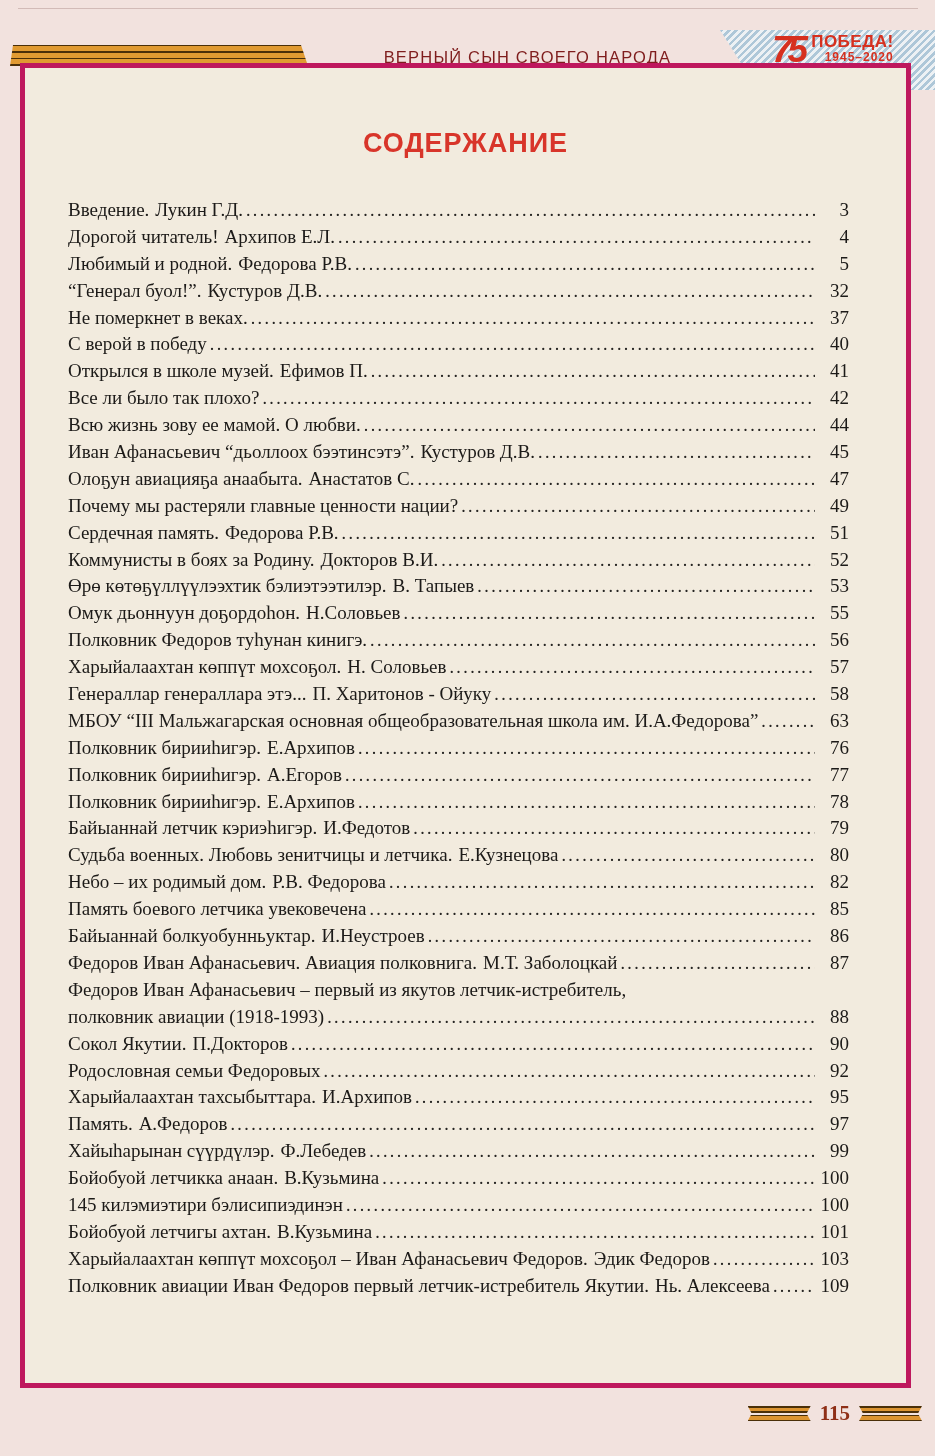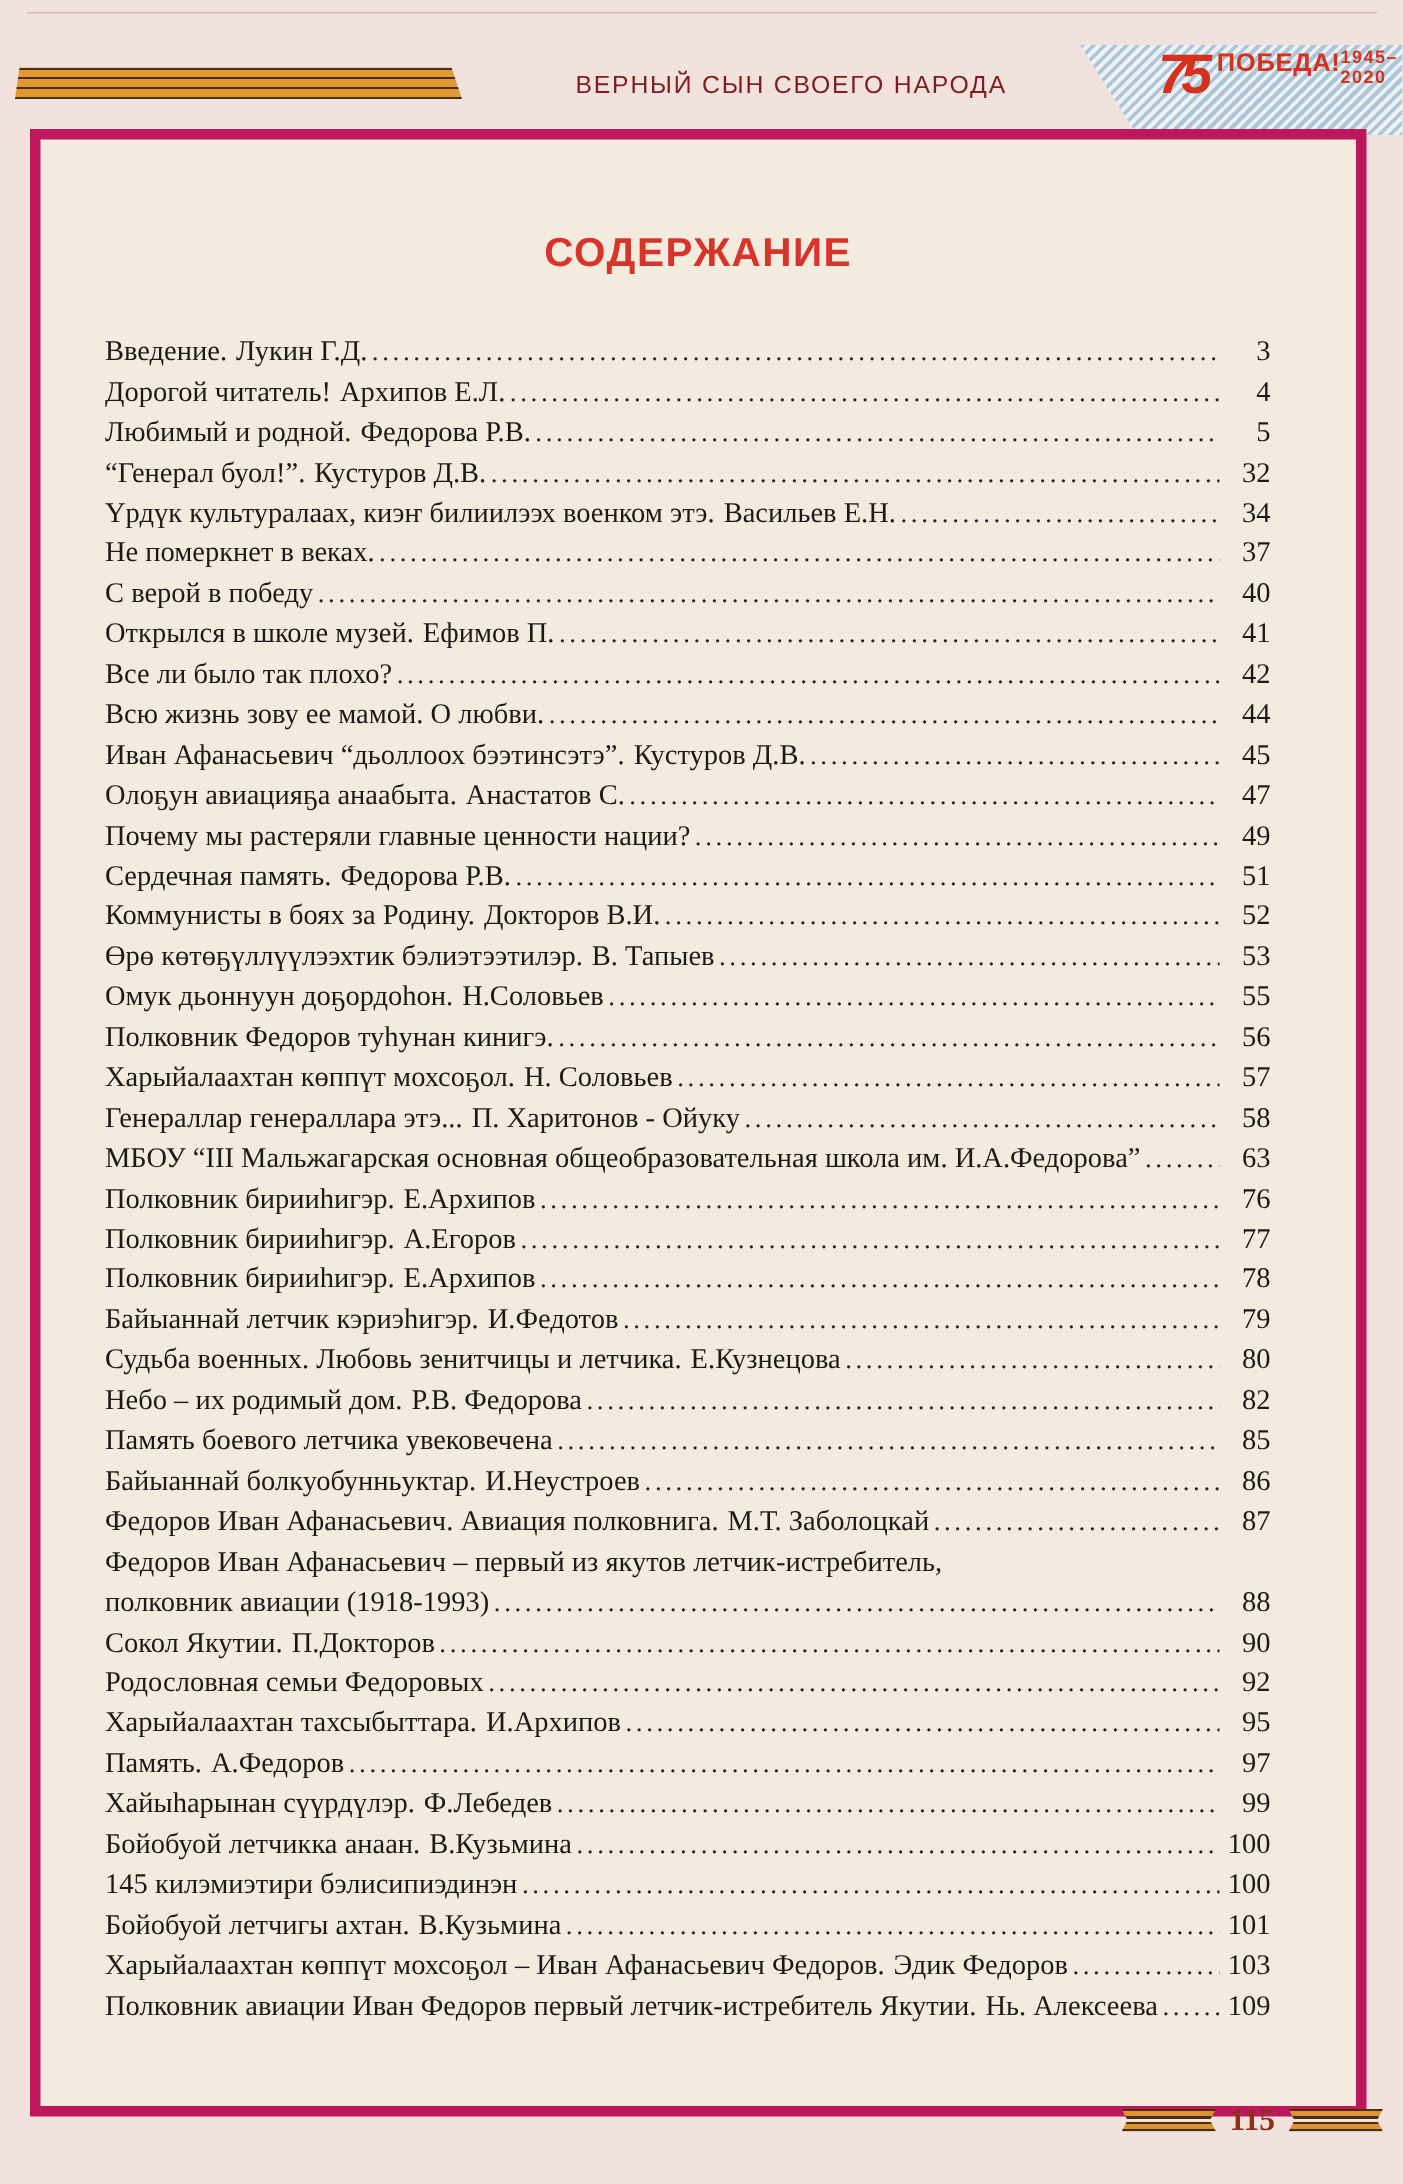--- a/index.html
+++ b/index.html
@@ -16,21 +16,21 @@
   .band{
     position:absolute;top:30px;left:720px;width:215px;height:60px;
     background:repeating-linear-gradient(135deg,#aec7d8 0 2.6px,#edf1f4 2.6px 5.2px);
     clip-path:polygon(0 0,100% 0,100% 100%,38px 100%);
   }
   .logo75{position:absolute;top:2px;left:52px;display:flex;align-items:flex-start;}
   .n75{
     font-family:"Liberation Sans",sans-serif;font-weight:bold;font-style:italic;
     font-size:37px;line-height:36px;color:#d6301f;letter-spacing:-5px;margin-right:8px;
   }
-  .lcol{display:flex;flex-direction:row;}
+  .lcol{display:flex;flex-direction:column;align-items:flex-end;}
   .lbl{font-family:"Liberation Sans",sans-serif;font-weight:bold;font-size:17px;line-height:19px;color:#d6301f;letter-spacing:.5px;}
   .yrs{font-family:"Liberation Sans",sans-serif;font-weight:bold;font-size:12px;line-height:13px;color:#d6301f;letter-spacing:1px;}
 
   
   .ribbon-top{
     position:absolute;top:45px;left:10px;width:298px;height:21px;
     background:linear-gradient(180deg,
       #4a2f08 0 1.5px,#e09a31 1.5px 6.5px,
       #4a2f08 6.5px 8px,#e09a31 8px 13px,
       #4a2f08 13px 14.5px,#e09a31 14.5px 19.5px,#4a2f08 19.5px 21px);
@@ -39,22 +39,22 @@
 
   
   .running-title{
     position:absolute;top:48px;left:300px;width:455px;text-align:center;
     font-family:"Liberation Sans",sans-serif;font-size:16.5px;letter-spacing:1.2px;
     color:#7f1d1d;
   }
 
   
   .content-box{
-    position:absolute;left:20px;top:86px;width:891px;height:1325px;
-    background:#f2ebde;border:7px solid #be185d;box-sizing:border-box;
+    position:absolute;left:20px;top:63px;width:891px;height:1325px;
+    background:#f2ebde;border:5px solid #be185d;box-sizing:border-box;
   }
   .toc-title{
     margin:60px 0 0 0;text-align:center;
     font-family:"Liberation Sans",sans-serif;font-weight:bold;
     font-size:27px;letter-spacing:1px;color:#d8352a;
   }
   .toc{margin:40px 57px 0 43px;}
   .row{
     display:flex;align-items:baseline;height:26.9px;overflow:hidden;white-space:nowrap;
     font-size:19px;
@@ -121,26 +121,20 @@
         <span class="dots"></span>
         <span class="p">5</span>
       </div>
       <div class="row">
         <span class="t">“Генерал буол!”.</span>
         <span class="a">Кустуров Д.В.</span>
         <span class="dots"></span>
         <span class="p">32</span>
       </div>
       <div class="row">
-        <span class="t">Үрдүк культуралаах, киэҥ билиилээх военком этэ.</span>
-        <span class="a">Васильев Е.Н.</span>
-        <span class="dots"></span>
-        <span class="p">34</span>
-      </div>
-      <div class="row">
         <span class="t">Не померкнет в веках.</span>
         <span class="dots"></span>
         <span class="p">37</span>
       </div>
       <div class="row">
         <span class="t">С верой в победу</span>
         <span class="dots"></span>
         <span class="p">40</span>
       </div>
       <div class="row">

